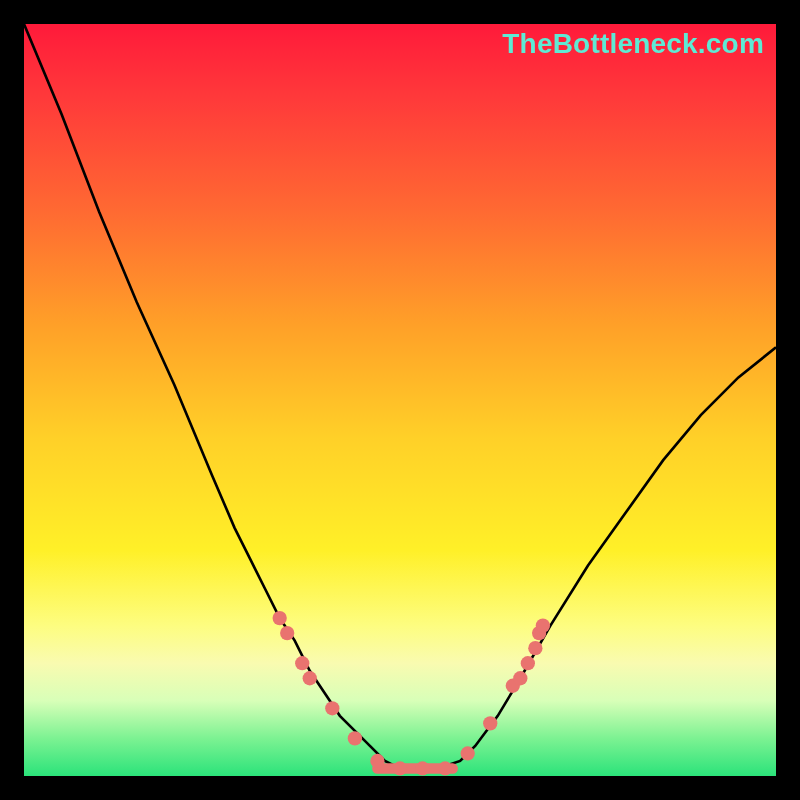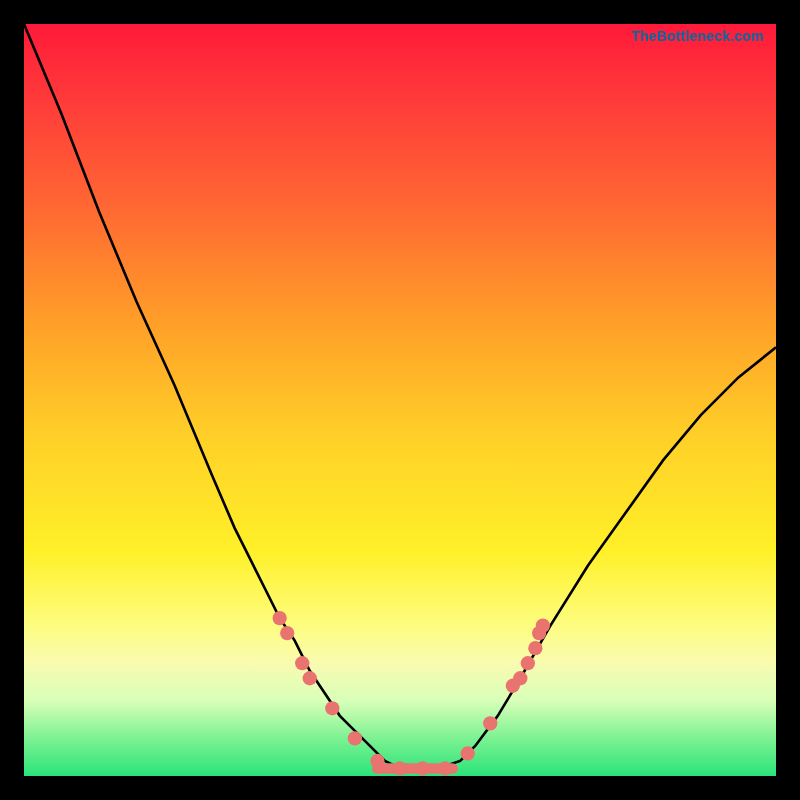--- a/index.html
+++ b/index.html
@@ -41,23 +41,23 @@
       #f9fbb0 85%,
       #d8ffb8 90%,
       #7cf292 95%,
       #2be37a 100%
     );
   }
   .watermark {
     position: absolute;
     top: 4px;
     right: 12px;
-    font-size: 14px;
+    font-size: 28px;
     font-weight: 600;
-    color: #0369a1;
+    color: #5eead4;
     letter-spacing: 0.2px;
     z-index: 5;
     user-select: none;
   }
   svg.curve {
     position: absolute;
     left: 0; top: 0;
     width: 100%;
     height: 100%;
     overflow: visible;

